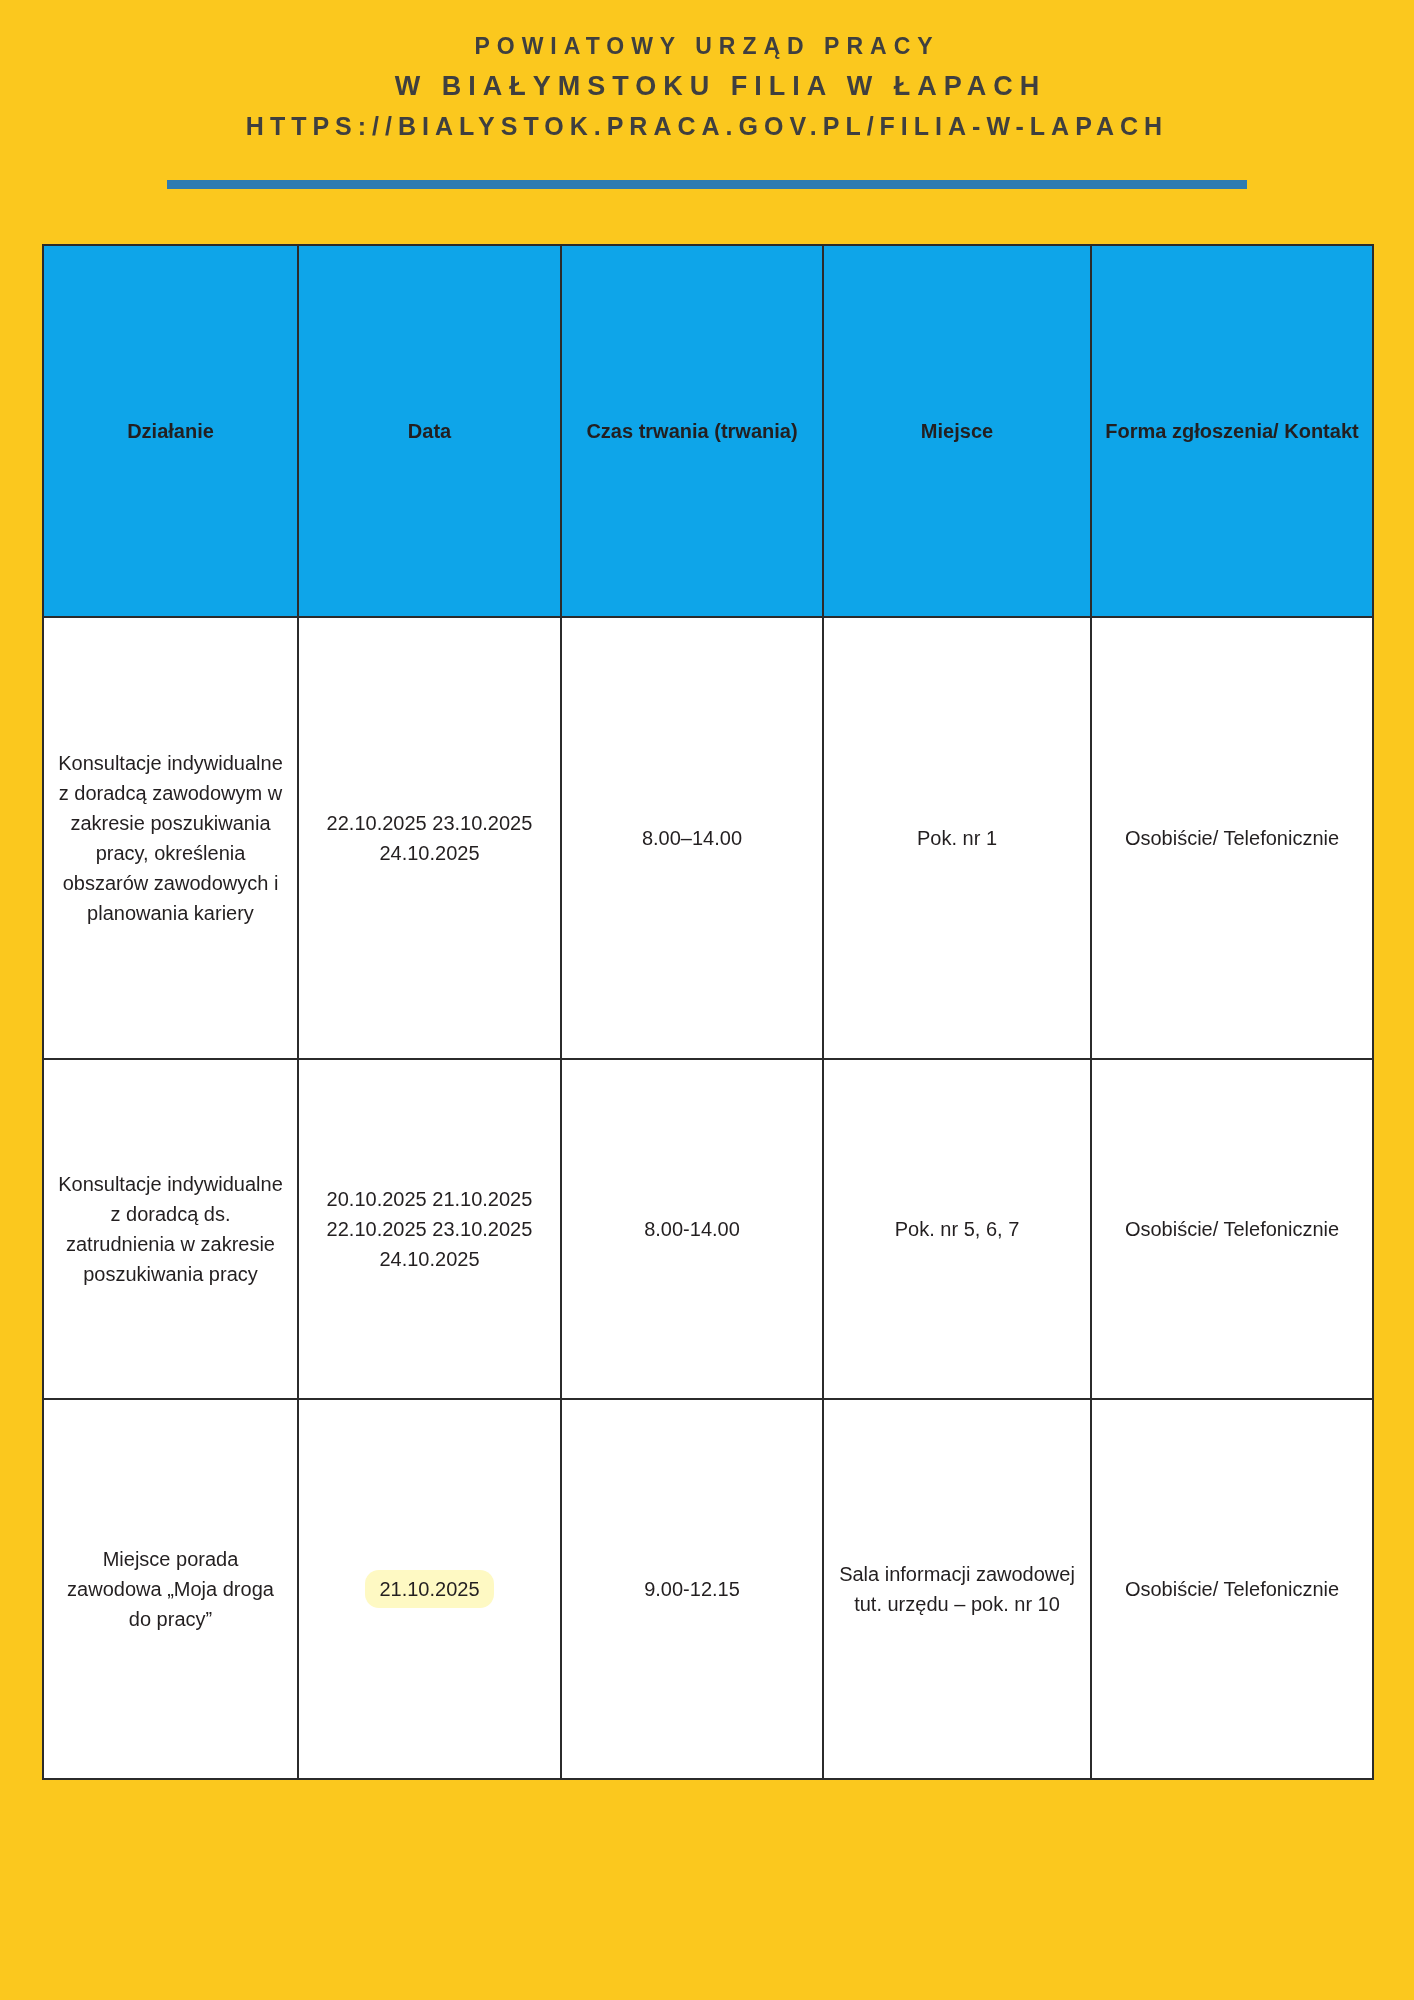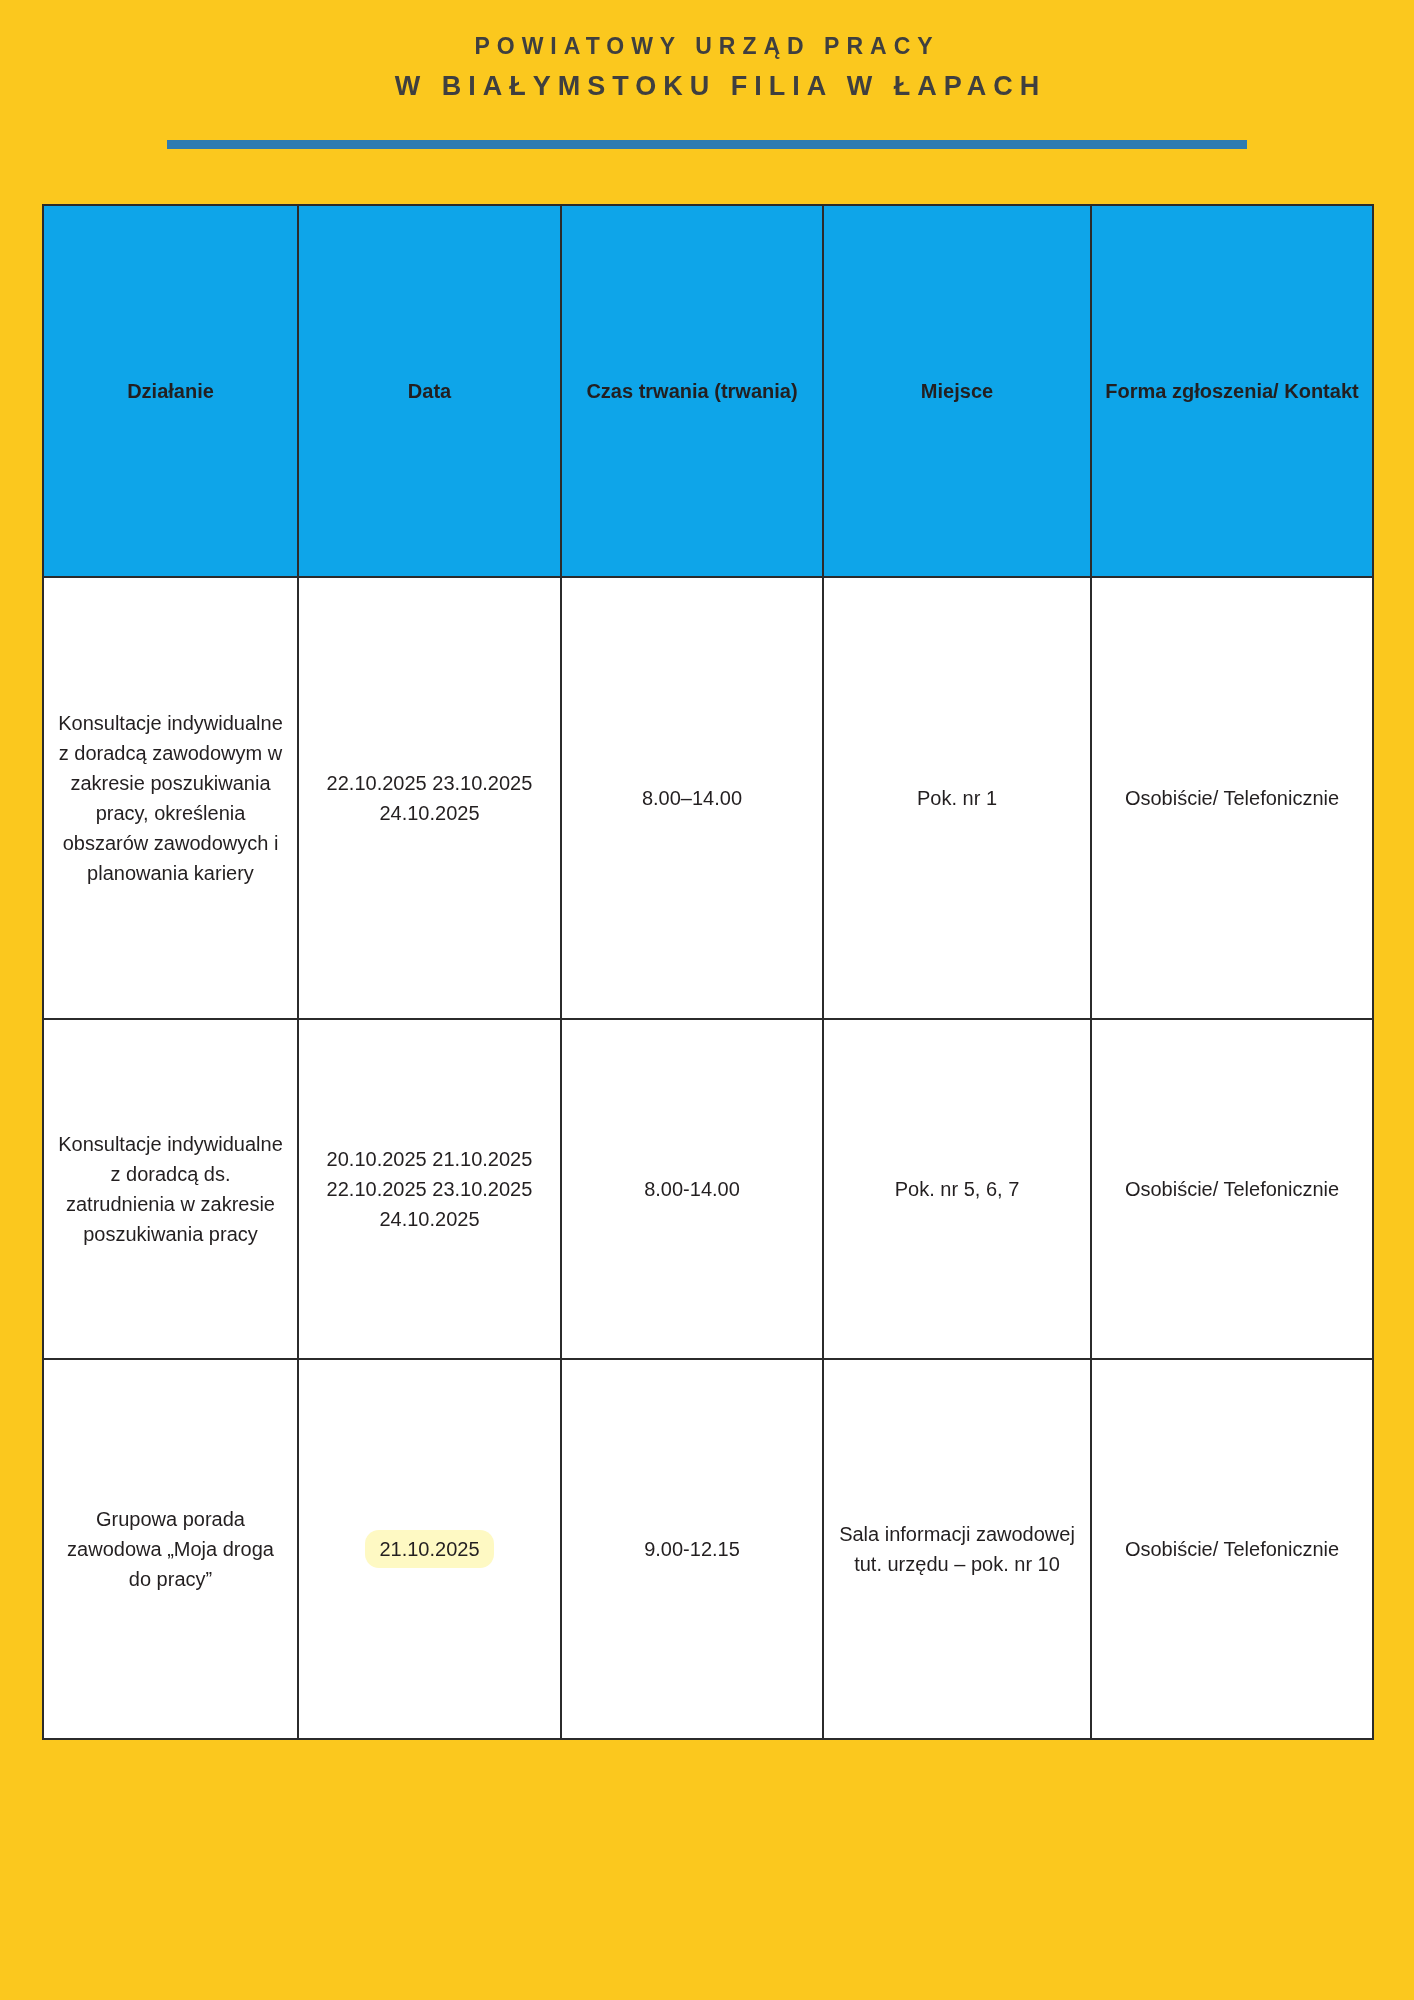--- a/index.html
+++ b/index.html
@@ -104,20 +104,21 @@
   }
 </style>
 </head>
 <body>
 
 <div class="page">
 
   <div class="header">
     <div class="header-line l1">POWIATOWY URZĄD PRACY</div>
     <div class="header-line l2">W BIAŁYMSTOKU FILIA W ŁAPACH</div>
+    <div class="header-line l4">HTTPS://BIALYSTOK.PRACA.GOV.PL/FILIA-W-LAPACH</div>
   </div>
 
   <div class="divider-wrap">
     <div class="divider"></div>
   </div>
 
   <div class="table-wrap">
     <table class="schedule">
       <colgroup>
         <col class="c1">
@@ -170,21 +171,21 @@
             <span class="cell-lines">5, 6, 7</span>
           </td>
           <td>
             <span class="cell-lines">Osobiście/</span>
             <span class="cell-lines">Telefonicznie</span>
           </td>
         </tr>
 
         <tr class="row-3">
           <td>
-            <span class="cell-lines">Grupowa porada</span>
+            <span class="cell-lines">Miejsce porada</span>
             <span class="cell-lines">zawodowa</span>
             <span class="cell-lines">„Moja droga do pracy”</span>
           </td>
           <td>
             <span class="highlight">21.10.2025</span>
           </td>
           <td>9.00-12.15</td>
           <td>
             <span class="cell-lines">Sala informacji</span>
             <span class="cell-lines">zawodowej tut. urzędu</span>

